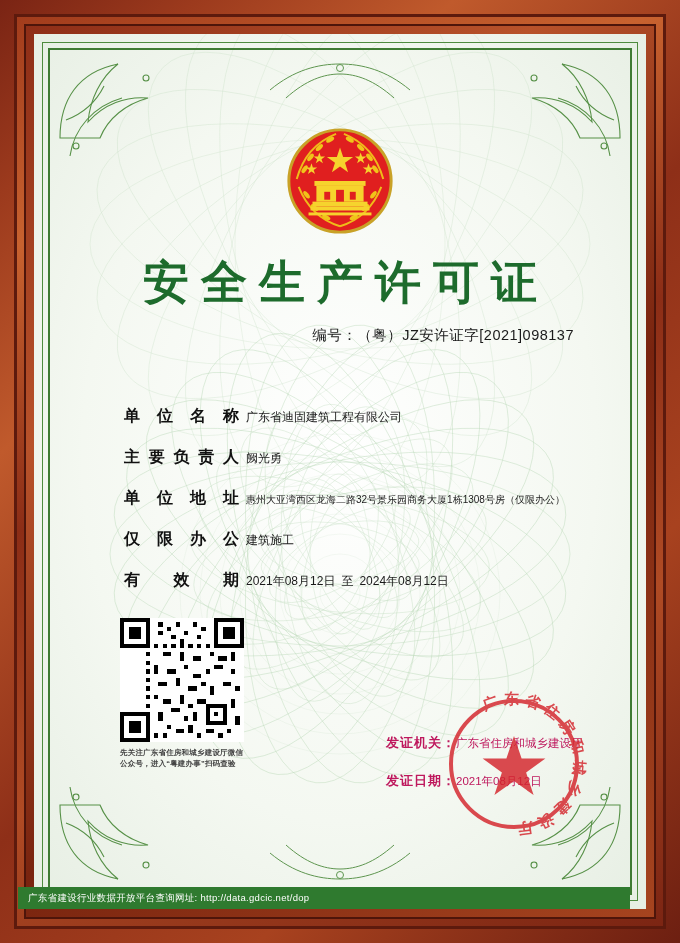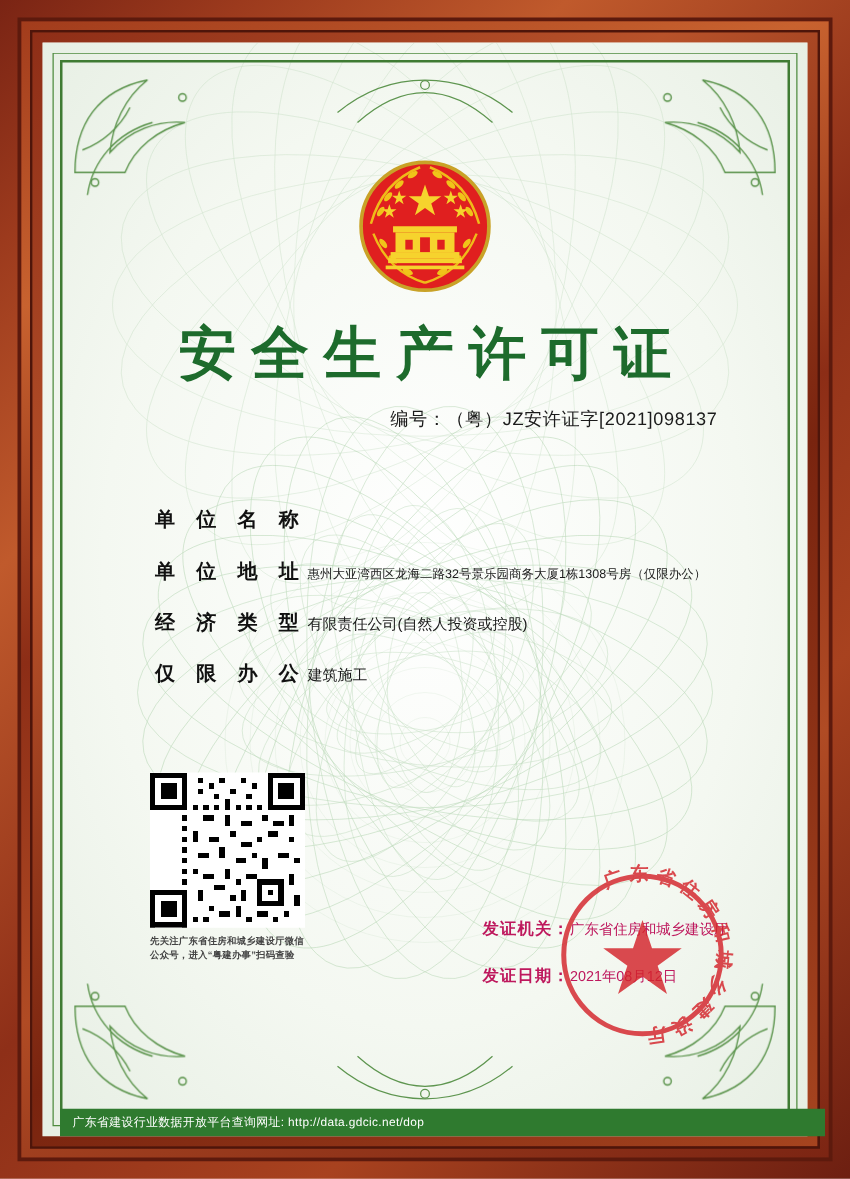--- a/index.html
+++ b/index.html
@@ -183,21 +183,21 @@
     position: absolute;
     left: 400px;
     top: 650px;
     width: 160px; height: 160px;
     pointer-events: none;
   }
 
   
   .footer-bar {
     position: absolute;
-    left: 48px;
+    left: 18px;
     bottom: 34px;
     width: 612px;
     height: 22px;
     background: #2f7a2f;
     color: #ffffff;
     font-size: 9.5px;
     display: flex;
     align-items: center;
     padding-left: 10px;
     box-sizing: border-box;
@@ -406,32 +406,39 @@
 
     <div class="cert-title">安全生产许可证</div>
 
     <div class="cert-number">
       <span>编号：</span><span>（粤）JZ安许证字[2021]098137</span>
     </div>
 
     <div class="fields">
       <div class="field-row">
         <div class="field-label">单位名称</div>
+        <div class="field-value larger">广东省迪固建筑工程有限公司</div>
+      </div>
+      <div class="field-row">
+        <div class="field-label">主要负责人</div>
+        <div class="field-value larger">阙光勇</div>
       </div>
       <div class="field-row">
         <div class="field-label">单位地址</div>
         <div class="field-value">惠州大亚湾西区龙海二路32号景乐园商务大厦1栋1308号房（仅限办公）</div>
       </div>
       <div class="field-row">
-        <div class="field-label">经济类型</div>
-        <div class="field-value larger">有限责任公司(自然人投资或控股)</div>
-      </div>
-      <div class="field-row">
         <div class="field-label">仅限办公</div>
         <div class="field-value larger">建筑施工</div>
+      </div>
+      <div class="field-row">
+        <div class="field-label">有效期</div>
+        <div class="field-value larger">
+          <span>2021年08月12日</span><span class="date-sep">至</span><span>2024年08月12日</span>
+        </div>
       </div>
     </div>
 
     <div class="qr-wrap">
       <svg class="qr" viewBox="0 0 29 29" xmlns="http://www.w3.org/2000/svg" shape-rendering="crispEdges">
         <rect width="29" height="29" fill="#ffffff"></rect>
         <g fill="#000000">
 
           <rect x="0" y="0" width="7" height="1"></rect>
             <rect x="0" y="6" width="7" height="1"></rect>

